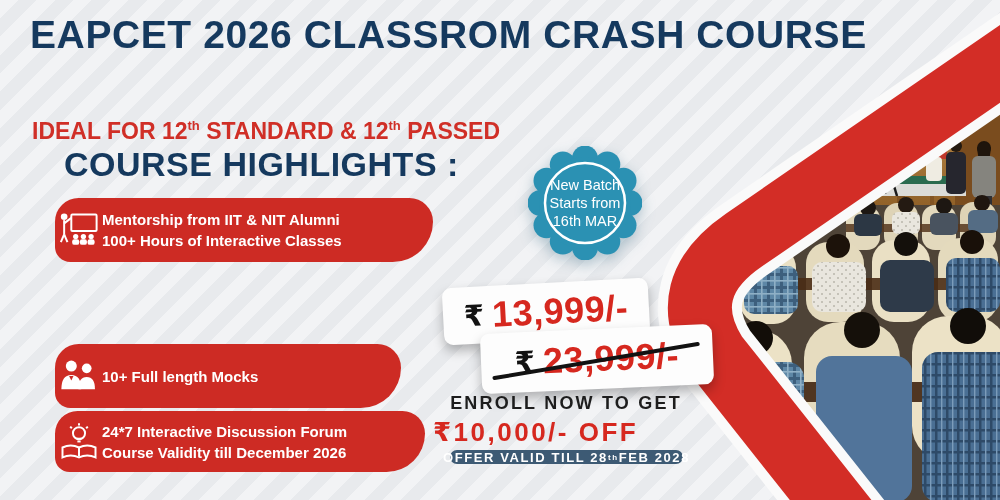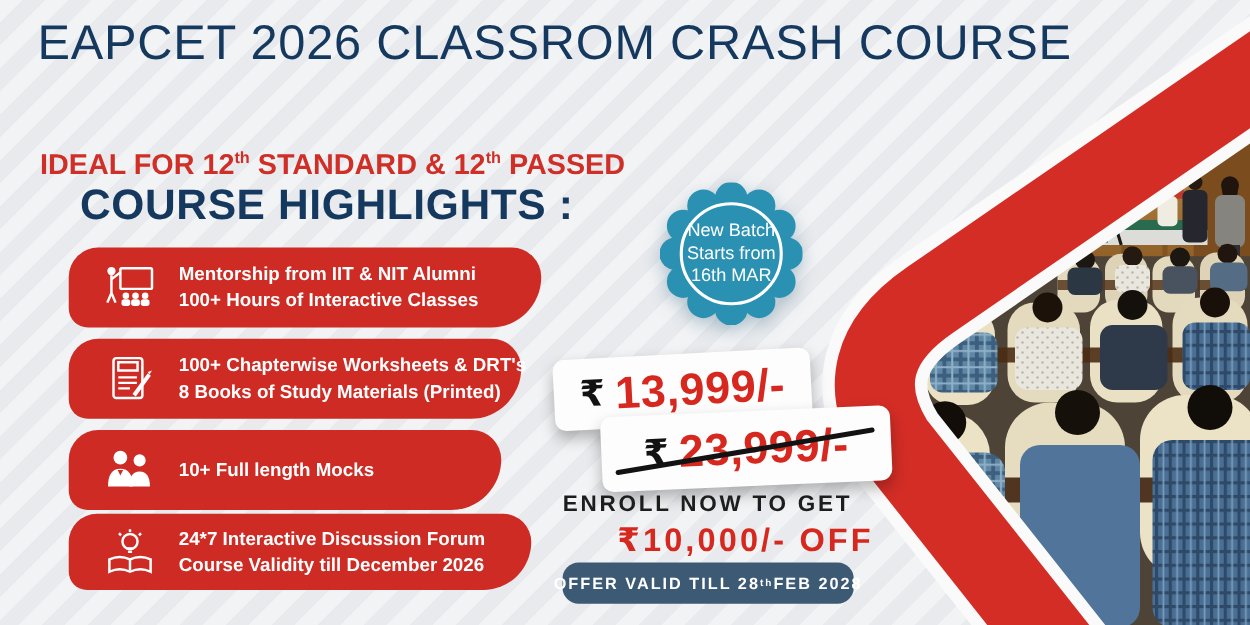--- a/index.html
+++ b/index.html
@@ -4,51 +4,51 @@
 <style>
   html,body { margin:0; padding:0; background:#555; }
   .canvas {
     position:relative; width:1000px; height:500px; overflow:hidden;
     font-family:"Liberation Sans","DejaVu Sans",sans-serif;
     background: repeating-linear-gradient(135deg,#f2f3f5 0 13px,#e8eaed 13px 26px);
   }
   .abs { position:absolute; }
 
   
-  .title { left:30px; top:13px; font-size:39px; font-weight:400; color:#15395e; letter-spacing:.6px; white-space:nowrap; }
+  .title { left:30px; top:13px; font-size:39px; font-weight:700; color:#15395e; letter-spacing:.6px; white-space:nowrap; }
   .subtitle { left:32px; top:74px; font-size:23px; font-weight:700; color:#d02f27; white-space:nowrap;margin-top:44px; }
   .subtitle sup { font-size:13px; font-weight:700; }
   .hl-heading { left:64px; top:145px; font-size:34px; font-weight:800; color:#15395e; letter-spacing:.5px; }
 
   
   .pill {
     left:55px; height:64px; background:#cd2b24; color:#fff;
     border-radius:34px 34px 58px 22px;
     display:flex; align-items:center; box-sizing:border-box;
-    padding:0 16px 0 26px; gap:16px;
+    padding:0 16px 0 1px; gap:0;
   }
   .pill-icon { width:46px; height:46px; flex:0 0 46px; display:flex; align-items:center; justify-content:center; }
   .pill-lines { font-size:15px; font-weight:700; line-height:21px; white-space:nowrap; }
 
   
   .badge { left:528px; top:146px; width:114px; height:114px; filter:drop-shadow(0 5px 7px rgba(20,80,110,.30)); }
   .badge-text { left:0; top:0; width:114px; height:114px; display:flex; flex-direction:column; align-items:center; justify-content:center; color:#fff; font-size:14.5px; font-weight:400; line-height:18px; text-align:center; }
 
   
   .price-card { background:#fdfdfd; border-radius:9px; box-shadow:0 6px 12px rgba(0,0,0,.28);
     display:flex; align-items:center; justify-content:center; gap:8px; }
   .card-new { left:443px; top:283px; width:206px; height:57px; transform:rotate(-3deg); }
   .card-old { left:481px; top:329px; width:232px; height:60px; transform:rotate(-2.5deg); }
   .rupee { color:#121212; font-size:29px; font-weight:700; }
   .amount { color:#d6281f; font-size:36px; font-weight:800; letter-spacing:.5px; white-space:nowrap; }
   .strike { position:absolute; left:10px; right:12px; top:50%; height:4px; background:#121212; border-radius:2px; transform:rotate(-7deg); }
 
   .enroll { left:433px; top:393px; width:266px; text-align:center; font-size:18px; font-weight:800; color:#1d1d1d; letter-spacing:2.2px; white-space:nowrap; }
-  .discount { left:433px; top:417px; width:266px; text-align:right; font-size:26px; font-weight:700; color:#d6281f; letter-spacing:2.5px; white-space:nowrap; }
-  .offer-pill { left:450px; top:450px; width:233px; height:33px; background:#3d5a74; border-radius:13px;
+  .discount { left:433px; top:417px; width:266px; text-align:left; font-size:26px; font-weight:700; color:#d6281f; letter-spacing:2.5px; white-space:nowrap; }
+  .offer-pill { left:450px; top:450px; width:233px; height:14px; background:#3d5a74; border-radius:13px;
     color:#fff; font-size:13px; font-weight:700; letter-spacing:1.6px;
     display:flex; align-items:center; justify-content:center; white-space:nowrap; }
   .offer-pill sup { font-size:8px; }
 
   svg { display:block; }
 </style>
 </head>
 <body>
 
 <div class="canvas">
@@ -202,37 +202,20 @@
             <rect x="27.8" y="28.5" width="6.4" height="5" rx="2"></rect>
         </g>
       </svg>
     </span>
     <span class="pill-lines">
       <div>Mentorship from IIT &amp; NIT Alumni</div>
       <div>100+ Hours of Interactive Classes</div>
     </span>
   </div>
 
-  <div class="abs pill" style="top:271px;width:362px">
-    <span class="pill-icon">
-      <svg width="44" height="44" viewBox="0 0 40 40" fill="none" stroke="#fff" stroke-width="1.8">
-        <rect x="8" y="5" width="21" height="29" rx="2"></rect>
-        <rect x="11.5" y="8" width="14" height="6"></rect>
-        <line x1="11.5" y1="19" x2="25" y2="19"></line>
-          <line x1="11.5" y1="23" x2="25" y2="23"></line>
-        <line x1="11.5" y1="27" x2="20" y2="27"></line>
-        <line x1="23" y1="32" x2="34" y2="17" stroke-width="3"></line>
-        <path d="M34,17 l2,-3 l-3,1 Z" fill="#fff" stroke="none"></path>
-      </svg>
-    </span>
-    <span class="pill-lines">
-      <div>100+ Chapterwise Worksheets &amp; DRT's</div>
-      <div>8 Books of Study Materials (Printed)</div>
-    </span>
-  </div>
 
   <div class="abs pill" style="top:344px;width:346px">
     <span class="pill-icon">
       <svg width="44" height="44" viewBox="0 0 40 40" fill="#fff">
         <circle cx="13" cy="11" r="5"></circle>
         <path d="M4,32 q0,-13 9,-13 q9,0 9,13 Z"></path>
         <circle cx="27" cy="13" r="4.4"></circle>
         <path d="M19.5,32 q0,-11 7.5,-11 q7.5,0 7.5,11 Z"></path>
         <path d="M11,20 l2,4 l2,-4 Z" fill="#cd2b24"></path>
       </svg>

